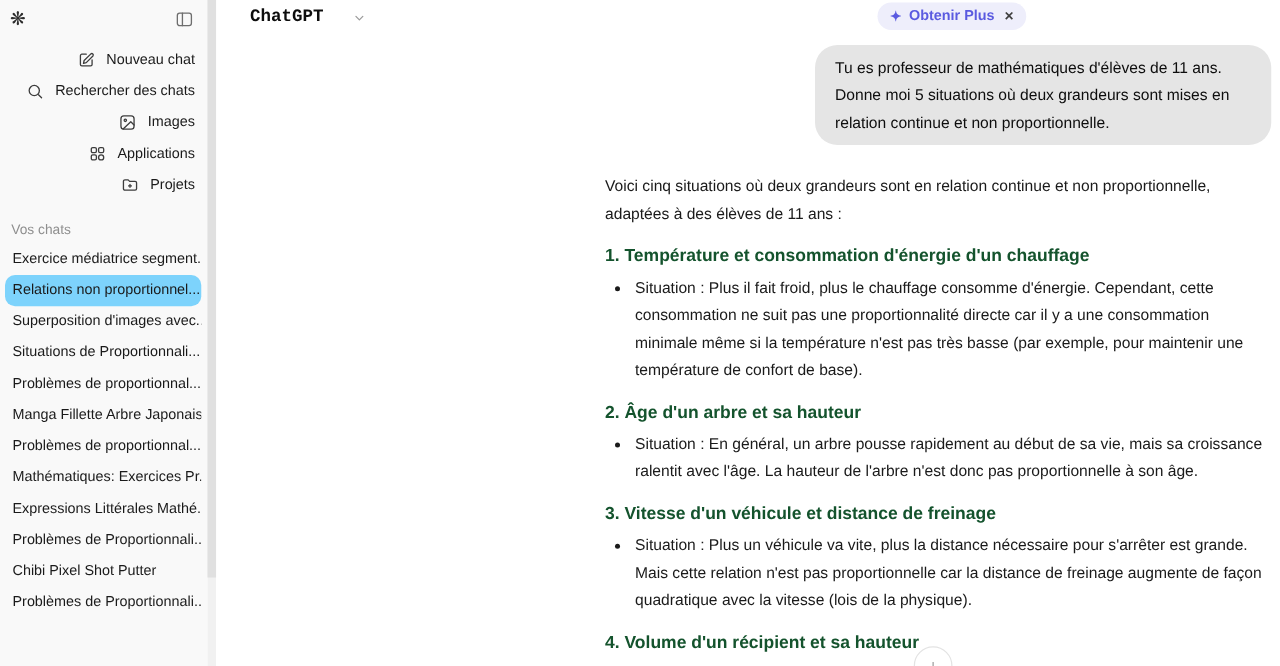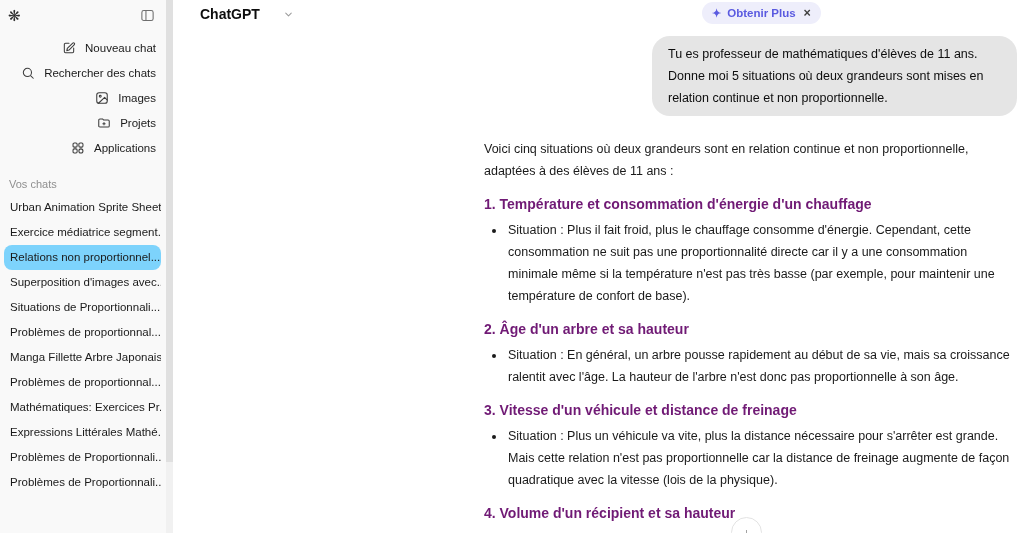--- a/index.html
+++ b/index.html
@@ -32,40 +32,40 @@
   .chat-item.active { background:#7dd3fc; }
 
   
   .sb-scroll-track { position:absolute; left:166px; top:0; width:7px; height:533px; background:#f1f1f1; }
   .sb-scroll-thumb { position:absolute; left:166px; top:0; width:7px; height:462px; background:#e0e0e0; cursor:pointer; }
 
   
   .main { position:absolute; left:173px; top:0; width:851px; height:533px; background:#fff; }
 
   .model-select { position:absolute; left:27px; top:6px; display:flex; align-items:center; gap:23px;
-    font-size:14px; font-weight:600; color:#0d0d0d; cursor:pointer; }
+    font-size:14px; font-weight:600; color:#0d0d0d; cursor:pointer;font-family:Liberation Mono, monospace; }
   .chev { width:11px; height:11px; color:#9b9b9b; display:flex; }
   .chev svg { width:11px; height:11px; }
 
   .badge { position:absolute; left:529px; top:2px; height:22px; display:flex; align-items:center;
     padding:0 10px; border-radius:12px; background:#eeeefb; color:#5a5ae0;
     font-size:11.5px; font-weight:600; cursor:pointer; }
   .badge .sparkle { font-size:11px; margin-right:6px; }
   .badge .close { color:#3f3f3f; font-size:12.5px; font-weight:700; margin-left:8px; cursor:pointer; }
 
   .chat-col { position:absolute; left:311px; top:36px; width:533px; }
 
   .user-bubble { margin-left:auto; width:fit-content; max-width:365px;
     background:#e5e5e5; border-radius:18px; padding:7px 16px;
     font-size:12.5px; line-height:22px; color:#0d0d0d; }
 
   .assistant { margin-top:22px; font-size:12.5px; line-height:22px; color:#1a1a1a; }
   .assistant p { margin:0 0 2px 0; }
   .assistant b { font-weight:400; }
-  .assistant h3 { font-size:14px; font-weight:700; color:#701a75; margin:11px 0 4px 0; line-height:22px; }
+  .assistant h3 { font-size:14px; font-weight:700; color:#14532d; margin:11px 0 4px 0; line-height:22px; }
   .assistant ul { margin:2px 0 6px 0; padding-left:22px; list-style:disc; }
   .assistant li { padding-left:2px; }
 
   .scroll-btn { position:absolute; left:558px; top:517px; width:31px; height:31px;
     border-radius:50%; border:1px solid #e3e3e3; background:#fff; cursor:pointer;
     display:flex; align-items:center; justify-content:center; font-size:13px; color:#555; }
 </style>
 </head>
 <body>
 
@@ -106,54 +106,54 @@
         <svg viewBox="0 0 24 24" fill="none" stroke="currentColor" stroke-width="1.8" stroke-linecap="round" stroke-linejoin="round">
           <rect x="3" y="3" width="18" height="18" rx="4"></rect>
           <circle cx="9" cy="9" r="1.6"></circle>
             <path d="M21 15.5l-4.5-4.5L6 21"></path>
         </svg>
       </span>
       <span>Images</span>
     </div>
     <div class="nav-item">
       <span class="nav-icon">
-        <svg viewBox="0 0 24 24" fill="none" stroke="currentColor" stroke-width="1.8" stroke-linecap="round" stroke-linejoin="round">
-          <path d="M3 7a2 2 0 0 1 2-2h4.5l2 2H19a2 2 0 0 1 2 2v8a2 2 0 0 1-2 2H5a2 2 0 0 1-2-2V7z"></path>
-          <path d="M12 11.2v4M10 13.2h4"></path>
-        </svg>
-      </span>
-      <span>Projets</span>
-    </div>
-    <div class="nav-item">
-      <span class="nav-icon">
         <svg viewBox="0 0 24 24" fill="none" stroke="currentColor" stroke-width="1.8">
           <rect x="3.5" y="3.5" width="7" height="7" rx="2"></rect>
           <rect x="13.5" y="3.5" width="7" height="7" rx="2"></rect>
           <rect x="3.5" y="13.5" width="7" height="7" rx="2"></rect>
           <rect x="13.5" y="13.5" width="7" height="7" rx="3.5"></rect>
         </svg>
       </span>
       <span>Applications</span>
     </div>
+    <div class="nav-item">
+      <span class="nav-icon">
+        <svg viewBox="0 0 24 24" fill="none" stroke="currentColor" stroke-width="1.8" stroke-linecap="round" stroke-linejoin="round">
+          <path d="M3 7a2 2 0 0 1 2-2h4.5l2 2H19a2 2 0 0 1 2 2v8a2 2 0 0 1-2 2H5a2 2 0 0 1-2-2V7z"></path>
+          <path d="M12 11.2v4M10 13.2h4"></path>
+        </svg>
+      </span>
+      <span>Projets</span>
+    </div>
   </div>
 
   <div class="section-label">Vos chats</div>
 
   <div class="chat-list">
-    <div class="chat-item">Urban Animation Sprite Sheet</div>
     <div class="chat-item">Exercice médiatrice segment...</div>
     <div class="chat-item active">Relations non proportionnel...</div>
     <div class="chat-item">Superposition d'images avec...</div>
     <div class="chat-item">Situations de Proportionnali...</div>
     <div class="chat-item">Problèmes de proportionnal...</div>
     <div class="chat-item">Manga Fillette Arbre Japonais</div>
     <div class="chat-item">Problèmes de proportionnal...</div>
     <div class="chat-item">Mathématiques: Exercices Pr...</div>
     <div class="chat-item">Expressions Littérales Mathé...</div>
     <div class="chat-item">Problèmes de Proportionnali...</div>
+    <div class="chat-item">Chibi Pixel Shot Putter</div>
     <div class="chat-item">Problèmes de Proportionnali...</div>
   </div>
 </div>
 
 <div class="sb-scroll-track"></div>
 <div class="sb-scroll-thumb"></div>
 
 <div class="main">
 
   <div class="model-select">

